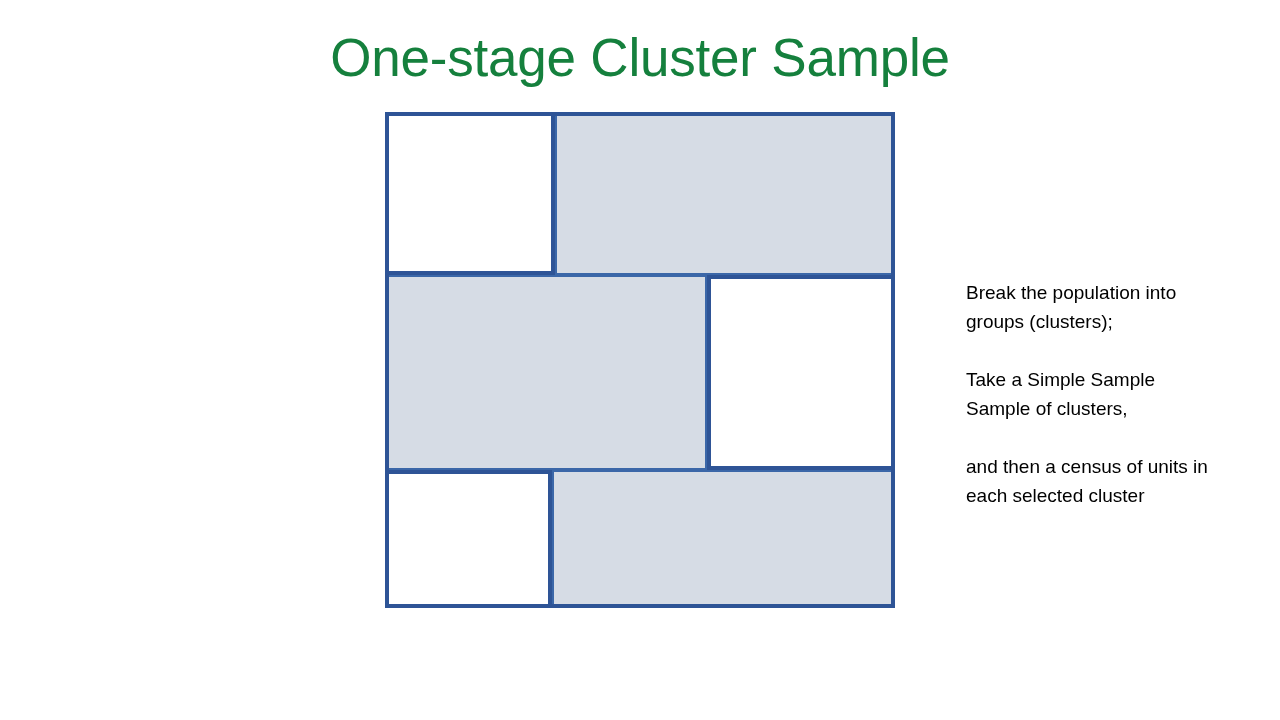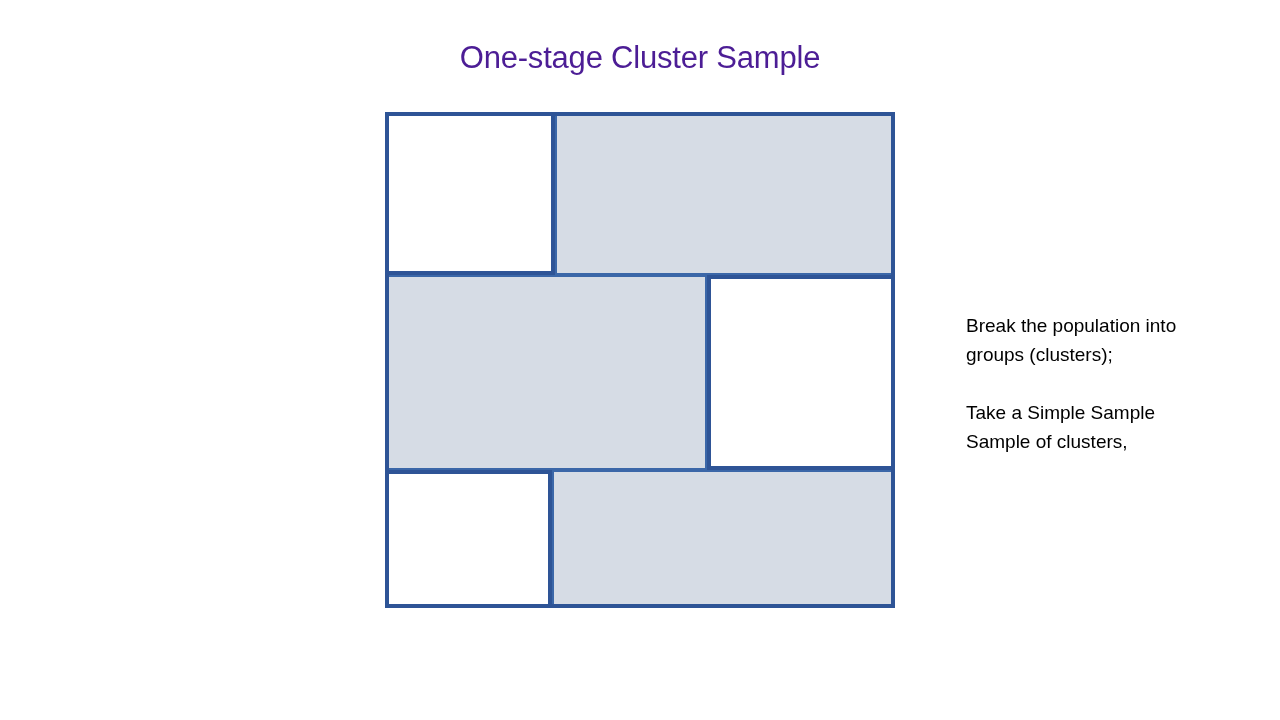--- a/index.html
+++ b/index.html
@@ -16,25 +16,25 @@
     color: #000000;
   }
 
   
   #slide-title {
     position: absolute;
     left: 300px;
     top: 30px;
     width: 680px;
     text-align: center;
-    font-size: 31px;
+    font-size: 53px;
     font-weight: 400;
     line-height: 56px;
     letter-spacing: -0.2px;
-    color: #4c1d95;
+    color: #15803d;
     white-space: nowrap;
   }
 
   
   #cluster-diagram {
     position: absolute;
     left: 385px;
     top: 112px;
     width: 510px;
     height: 496px;
@@ -92,21 +92,20 @@
 
   
   #description-block {
     position: absolute;
     left: 966px;
     top: 278px;
     width: 250px;
     font-size: 19px;
     line-height: 29px;
     color: #000000;
-    margin-top: 33px;
   }
   .desc-paragraph {
     margin: 0 0 29px 0;
   }
   .desc-paragraph:last-child {
     margin-bottom: 0;
   }
 </style>
 </head>
 <body>
@@ -129,13 +128,14 @@
     <div class="cluster-cell cell-a cell-selected"></div>
     <div class="cluster-cell cell-b cell-unselected"></div>
   </div>
 
   <div id="cluster-frame"></div>
 </div>
 
 <div id="description-block">
   <p class="desc-paragraph">Break the population into groups (clusters);</p>
   <p class="desc-paragraph">Take a Simple Sample Sample of clusters,</p>
+  <p class="desc-paragraph">and then a census of units in each selected cluster</p>
 </div>
 
 </body></html>

